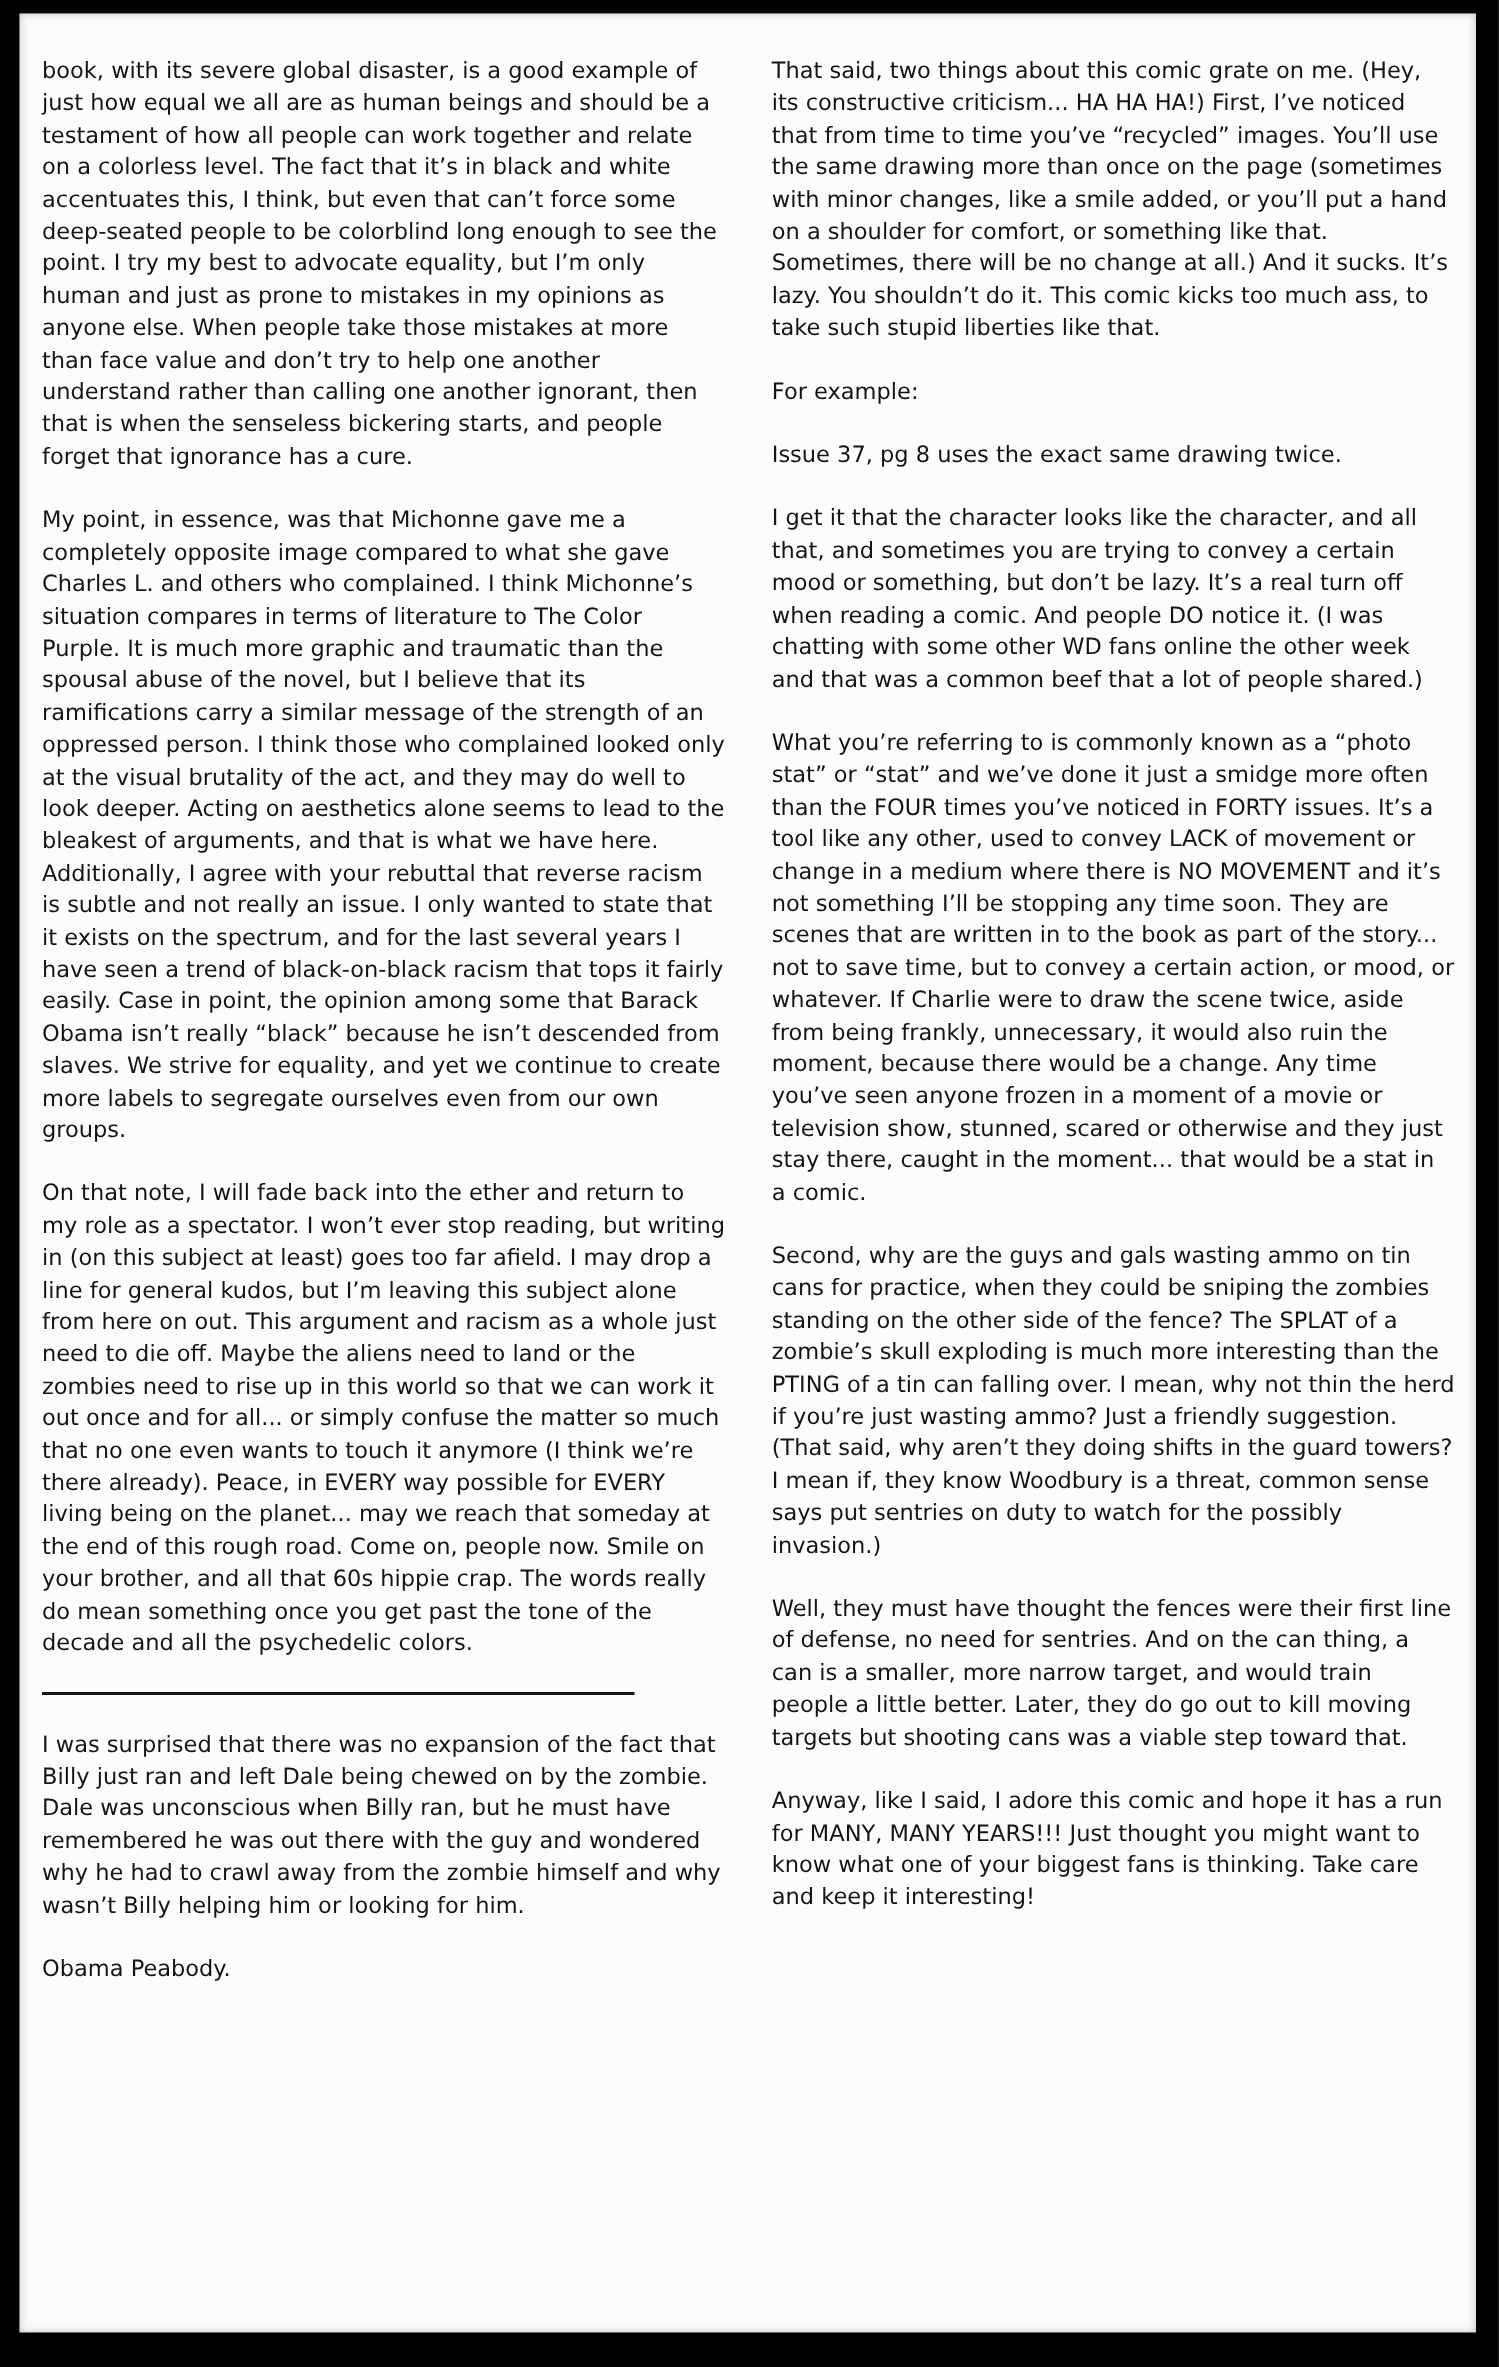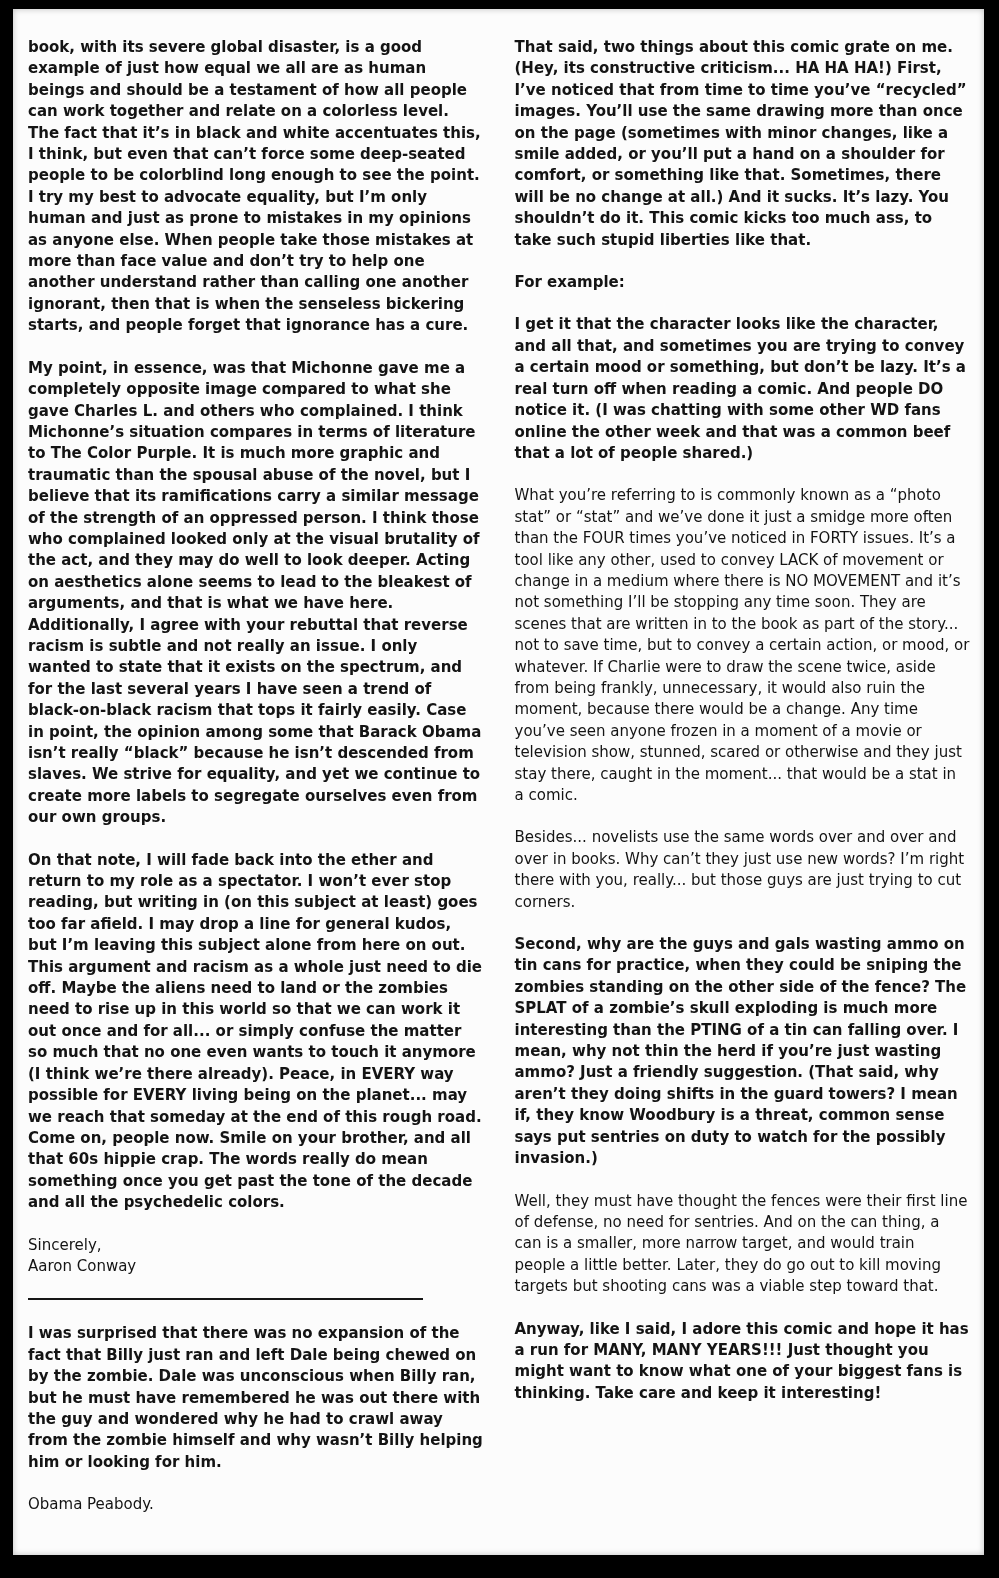--- a/index.html
+++ b/index.html
@@ -34,21 +34,21 @@
     padding: 28px 14px 0 15px;
   }
   .col {
     width: 456px;
     color: #141414;
     font-size: 15px;
     line-height: 21.4px;
   }
   .para {
     margin: 0 0 21px 0;
-    font-weight: bold;
+    font-weight: normal;
   }
   .bold {
     margin: 0 0 21px 0;
     font-weight: normal;
   }
   .sig {
     margin: 0 0 21px 0;
     white-space: pre-line;
   }
   .rule {
@@ -62,34 +62,32 @@
 <body>
 
 <div class="frame">
   <div class="paper">
     <div class="columns">
 
       <div class="col">
         <p class="para">book, with its severe global disaster, is a good example of just how equal we all are as human beings and should be a testament of how all people can work together and relate on a colorless level. The fact that it’s in black and white accentuates this, I think, but even that can’t force some deep-seated people to be colorblind long enough to see the point. I try my best to advocate equality, but I’m only human and just as prone to mistakes in my opinions as anyone else. When people take those mistakes at more than face value and don’t try to help one another understand rather than calling one another ignorant, then that is when the senseless bickering starts, and people forget that ignorance has a cure.</p>
         <p class="para">My point, in essence, was that Michonne gave me a completely opposite image compared to what she gave Charles L. and others who complained. I think Michonne’s situation compares in terms of literature to The Color Purple. It is much more graphic and traumatic than the spousal abuse of the novel, but I believe that its ramifications carry a similar message of the strength of an oppressed person. I think those who complained looked only at the visual brutality of the act, and they may do well to look deeper. Acting on aesthetics alone seems to lead to the bleakest of arguments, and that is what we have here. Additionally, I agree with your rebuttal that reverse racism is subtle and not really an issue. I only wanted to state that it exists on the spectrum, and for the last several years I have seen a trend of black-on-black racism that tops it fairly easily. Case in point, the opinion among some that Barack Obama isn’t really “black” because he isn’t descended from slaves. We strive for equality, and yet we continue to create more labels to segregate ourselves even from our own groups.</p>
         <p class="para">On that note, I will fade back into the ether and return to my role as a spectator. I won’t ever stop reading, but writing in (on this subject at least) goes too far afield. I may drop a line for general kudos, but I’m leaving this subject alone from here on out. This argument and racism as a whole just need to die off. Maybe the aliens need to land or the zombies need to rise up in this world so that we can work it out once and for all... or simply confuse the matter so much that no one even wants to touch it anymore (I think we’re there already). Peace, in EVERY way possible for EVERY living being on the planet... may we reach that someday at the end of this rough road. Come on, people now. Smile on your brother, and all that 60s hippie crap. The words really do mean something once you get past the tone of the decade and all the psychedelic colors.</p>
-        <p class="sig">Sincerely,
-Aaron Conway</p>
         <hr class="rule">
         <p class="para">I was surprised that there was no expansion of the fact that Billy just ran and left Dale being chewed on by the zombie. Dale was unconscious when Billy ran, but he must have remembered he was out there with the guy and wondered why he had to crawl away from the zombie himself and why wasn’t Billy helping him or looking for him.</p>
         <p class="sig">Obama Peabody.</p>
 
       </div>
 
       <div class="col">
         <p class="para">That said, two things about this comic grate on me.  (Hey, its constructive criticism... HA HA HA!)  First, I’ve noticed that from time to time you’ve “recycled” images.  You’ll use the same drawing more than once on the page (sometimes with minor changes, like a smile added, or you’ll put a hand on a shoulder for comfort, or something like that. Sometimes, there will be no change at all.)  And it sucks. It’s lazy.  You shouldn’t do it. This comic kicks too much ass, to take such stupid liberties like that.</p>
         <p class="para">For example:</p>
+        <p class="para">Issue 37, pg 8 uses the exact same drawing twice.</p>
         <p class="para">I get it that the character looks like the character, and all that, and sometimes you are trying to convey a certain mood or something, but don’t be lazy.  It’s a real turn off when reading a comic.  And people DO notice it.  (I was chatting with some other WD fans online the other week and that was a common beef that a lot of people shared.)</p>
         <p class="bold">What you’re referring to is commonly known as a “photo stat” or “stat” and we’ve done it just a smidge more often than the FOUR times you’ve noticed in FORTY issues.  It’s a tool like any other, used to convey LACK of movement or change in a medium where there is NO MOVEMENT and it’s not something I’ll be stopping any time soon.  They are scenes that are written in to the book as part of the story... not to save time, but to convey a certain action, or mood, or whatever.  If Charlie were to draw the scene twice, aside from being frankly, unnecessary, it would also ruin the moment, because there would be a change.  Any time you’ve seen anyone frozen in a moment of a movie or television show, stunned, scared or otherwise and they just stay there, caught in the moment... that would be a stat in a comic.</p>
-        <p class="bold">Besides... novelists use the same words over and over and over in books.  Why can’t they just use new words?  I’m right there with you, really... but those guys are just trying to cut corners.</p>
         <p class="para">Second, why are the guys and gals wasting ammo on tin cans for practice, when they could be sniping the zombies standing on the other side of the fence?   The SPLAT of a zombie’s skull exploding is much more interesting than the PTING of a tin can falling over.  I mean, why not thin the herd if you’re just wasting ammo?  Just a friendly suggestion. (That said, why aren’t they doing shifts in the guard towers? I mean if, they know Woodbury is a threat, common sense says put sentries on duty to watch for the possibly invasion.)</p>
         <p class="bold">Well, they must have thought the fences were their first line of defense, no need for sentries.  And on the can thing, a can is a smaller, more narrow target, and would train people a little better.  Later, they do go out to kill moving targets but shooting cans was a viable step toward that.</p>
         <p class="para">Anyway, like I said, I adore this comic and hope it has a run for MANY, MANY YEARS!!!  Just thought you might want to know what one of your biggest fans is thinking.  Take care and keep it interesting!</p>
 
       </div>
 
     </div>
   </div>
 </div>
 

